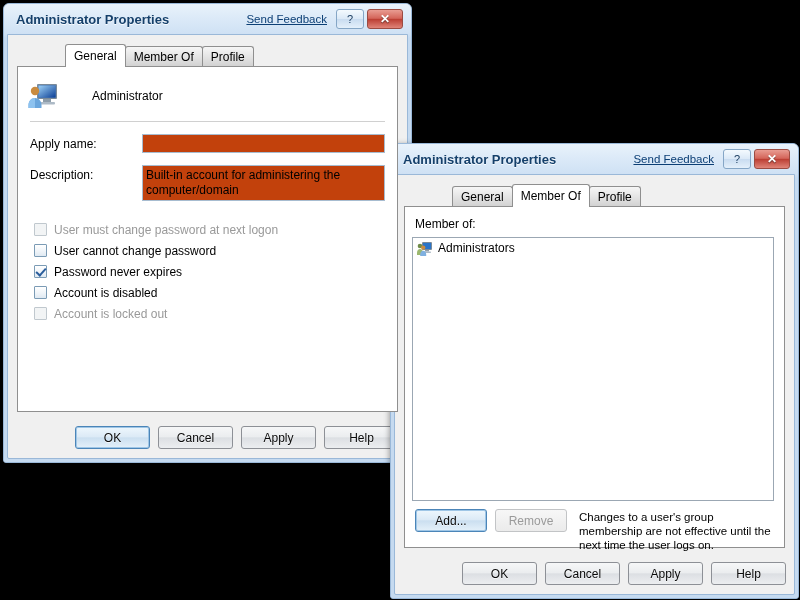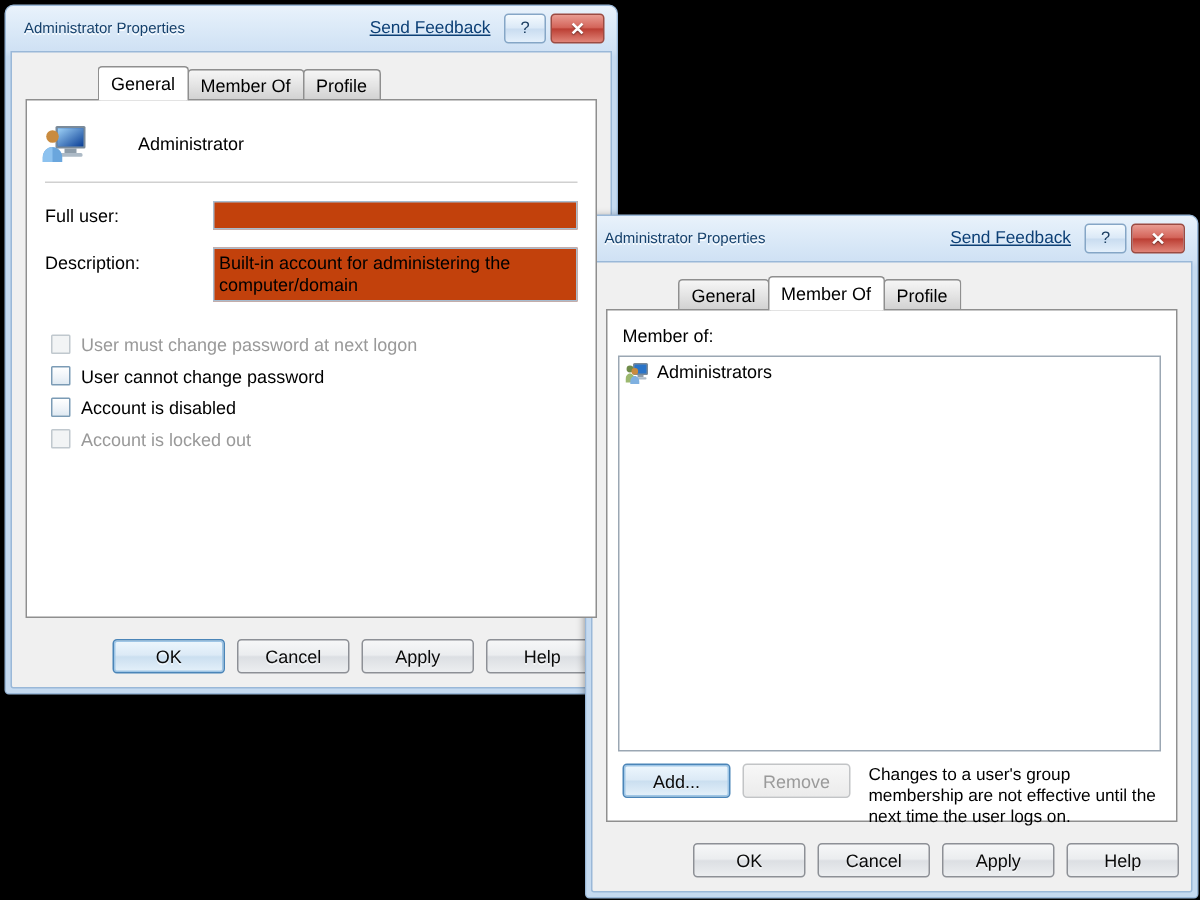--- a/index.html
+++ b/index.html
@@ -28,25 +28,26 @@
     padding: 0;
   }
   .titlebar {
     position: relative;
     height: 30px;
     display: flex;
     align-items: center;
     padding: 0 4px 0 12px;
   }
   .title-text {
-    font-size: 10px;
+    font-size: 13px;
     color: #15406b;
     text-shadow: 0 1px 0 rgba(255,255,255,0.85);
     white-space: nowrap;
     flex: 0 0 auto;
+    font-weight: bold;
   }
   .title-spacer { flex: 1 1 auto; }
   .send-feedback {
     font-size: 11.5px;
     color: #0c3f75;
     text-decoration: underline;
     margin-right: 9px;
     white-space: nowrap;
     cursor: pointer;
   }
@@ -312,37 +313,41 @@
               <path d="M2.5 25c0-4.2 3-7 6.5-7s6.5 2.8 6.5 7v3h-13z" fill="#6aa6dd"></path>
               <path d="M2.5 25c0-4.2 3-7 6.5-7v10h-6.5z" fill="#8dc2ef"></path>
             </svg>
           </span>
           <span class="user-name-label">Administrator</span>
         </div>
 
         <div class="hrule"></div>
 
         <div class="field-row">
-          <div class="field-label">Full user:</div>
+          <div class="field-label">Apply name:</div>
           <div class="textbox"></div>
         </div>
 
         <div class="field-row">
           <div class="field-label">Description:</div>
           <div class="textbox multiline">Built-in account for administering the computer/domain</div>
         </div>
 
         <div class="checks">
           <div class="check-row disabled">
             <span class="cbox disabled"></span>
             <span>User must change password at next logon</span>
           </div>
           <div class="check-row">
             <span class="cbox"></span>
             <span>User cannot change password</span>
+          </div>
+          <div class="check-row">
+            <span class="cbox checked"></span>
+            <span>Password never expires</span>
           </div>
           <div class="check-row">
             <span class="cbox"></span>
             <span>Account is disabled</span>
           </div>
           <div class="check-row disabled">
             <span class="cbox disabled"></span>
             <span>Account is locked out</span>
           </div>
         </div>

